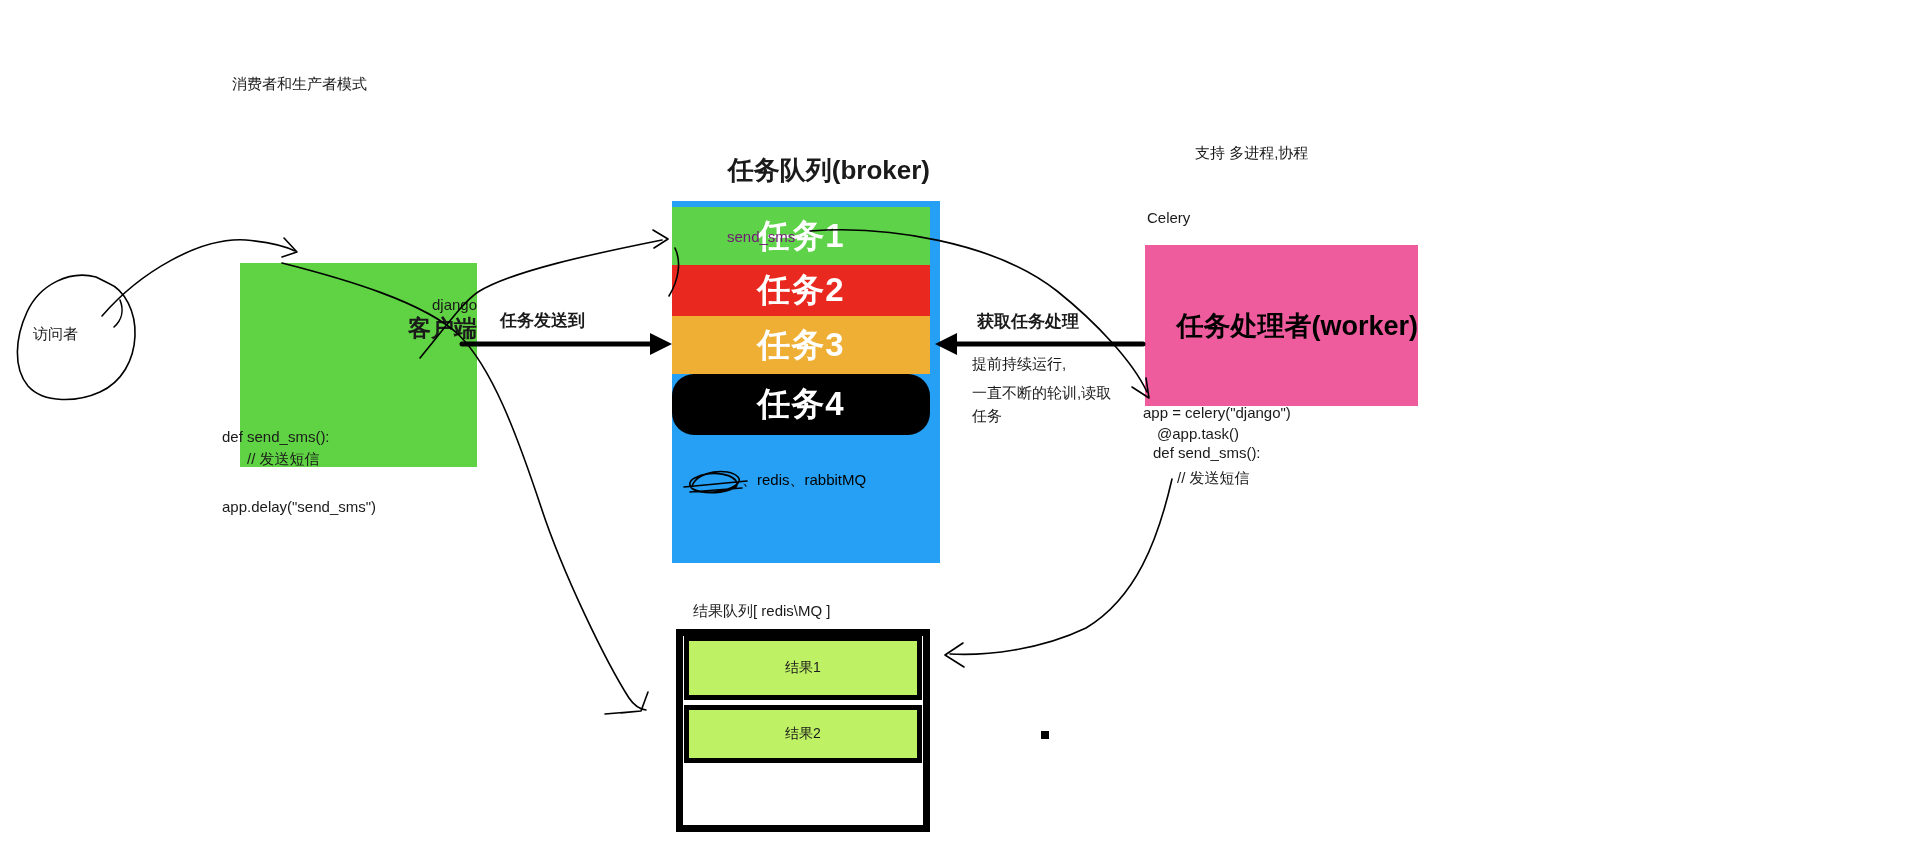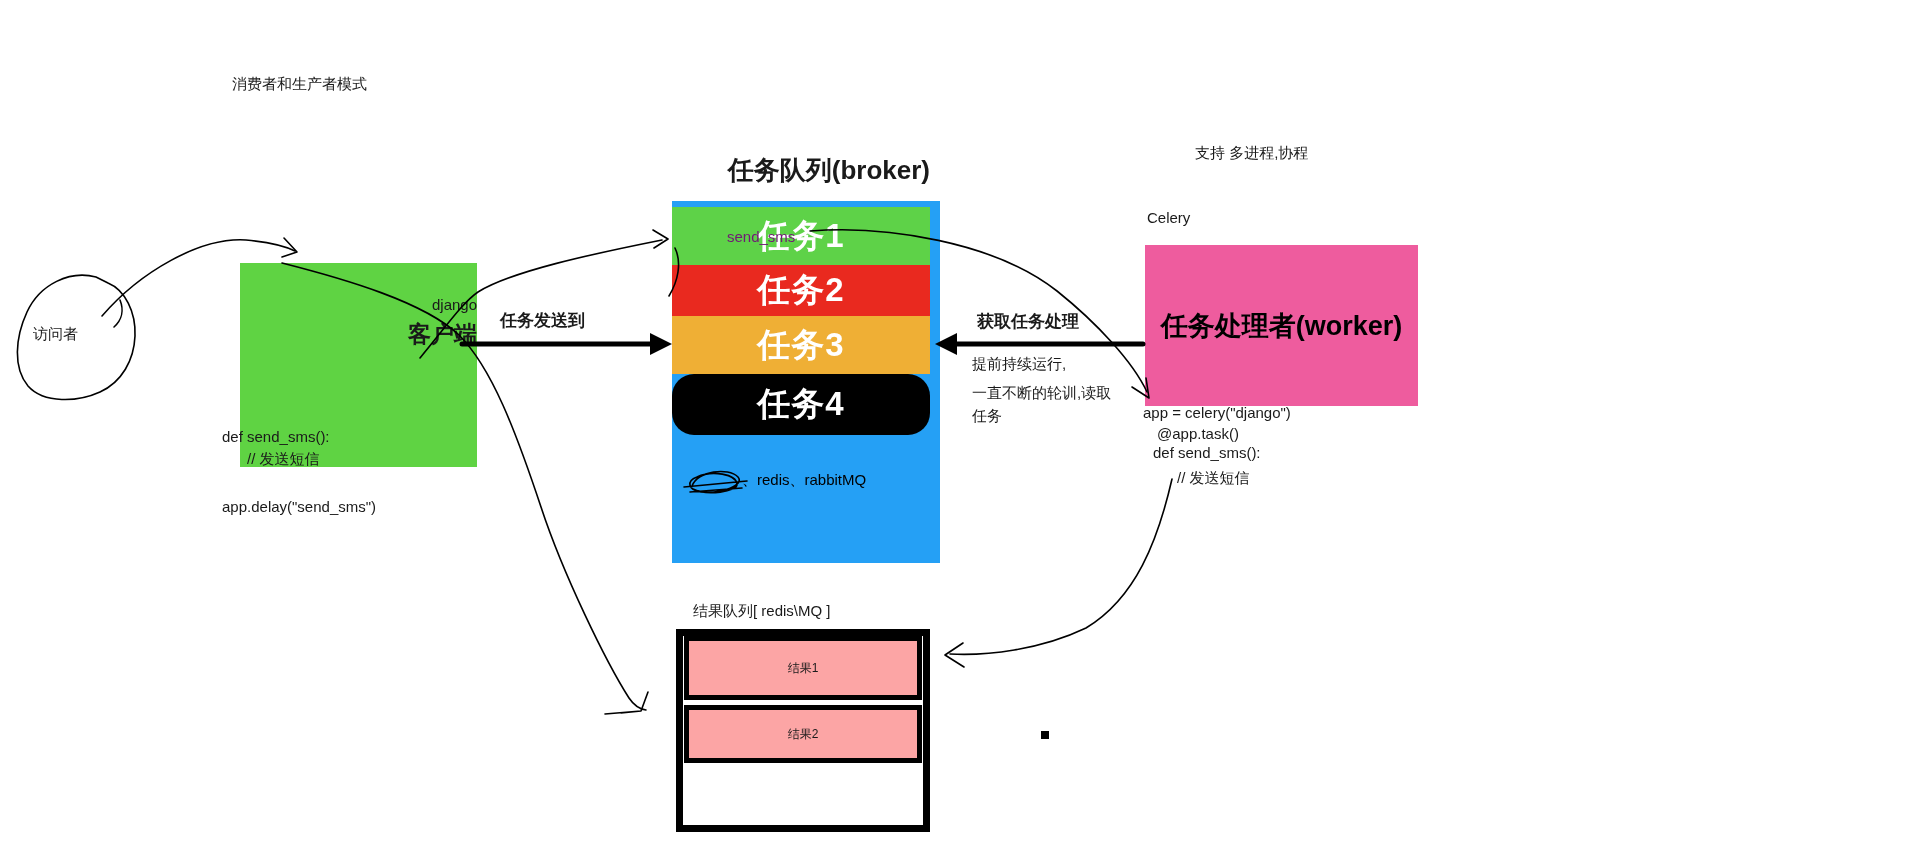--- a/index.html
+++ b/index.html
@@ -8,30 +8,30 @@
   .abs{position:absolute;}
   .txt{font-size:15px;line-height:1.2;white-space:pre;}
   
   .backdrop{left:672px;top:201px;width:268px;height:362px;}
   .task-row{left:672px;width:258px;display:flex;align-items:center;justify-content:center;}
   .task-label{color:#ffffff;font-weight:bold;font-size:33px;letter-spacing:1px;}
   .row-note{position:absolute;left:55px;top:50%;transform:translateY(-50%);font-size:15px;color:#701a75;}
   .backend-note{left:742px;top:471px;font-size:15px;color:#000;}
   
   .client-box{left:240px;top:263px;width:237px;height:204px;text-align:right;}
-  .worker-box{left:1145px;top:245px;width:273px;height:161px;display:flex;align-items:center;justify-content:center;}
+  .worker-box{left:1145px;top:245px;width:273px;height:161px;display:flex;align-items:center;justify-content:flex-end;}
   .worker-title{font-weight:bold;font-size:27px;color:#000;}
   .client-tech{margin-top:33px;font-size:15px;}
-  .client-title{margin-top:6px;font-weight:bold;font-size:23px;}
+  .client-title{font-weight:bold;font-size:23px;}
   
   .codeline{font-size:15px;white-space:pre;}
   
   .rq-outer{left:676px;top:629px;width:254px;height:203px;border:7px solid #000;box-sizing:border-box;background:#fff;}
-  .rq-row{position:absolute;left:1px;right:1px;border:5px solid #000;background:#fca5a5;
-          display:flex;align-items:center;justify-content:center;font-size:12px;box-sizing:border-box;}
+  .rq-row{position:absolute;left:1px;right:1px;border:5px solid #000;background:#bef264;
+          display:flex;align-items:center;justify-content:center;font-size:14px;box-sizing:border-box;}
   .rq-row1{top:0px;height:64px;}
   .rq-row2{top:69px;height:58px;}
   .rq-row3{top:130px;height:60px;}
   .dot{left:1041px;top:731px;width:8px;height:8px;background:#000;}
   .title{font-weight:bold;font-size:26px;}
   .arrow-label{font-weight:bold;font-size:17px;}
   svg.overlay{position:absolute;left:0;top:0;width:1914px;height:851px;pointer-events:none;}
   .stroke{fill:none;stroke:#000;stroke-width:1.6;stroke-linecap:round;stroke-linejoin:round;}
   .fat{stroke-width:5;}
 </style>

